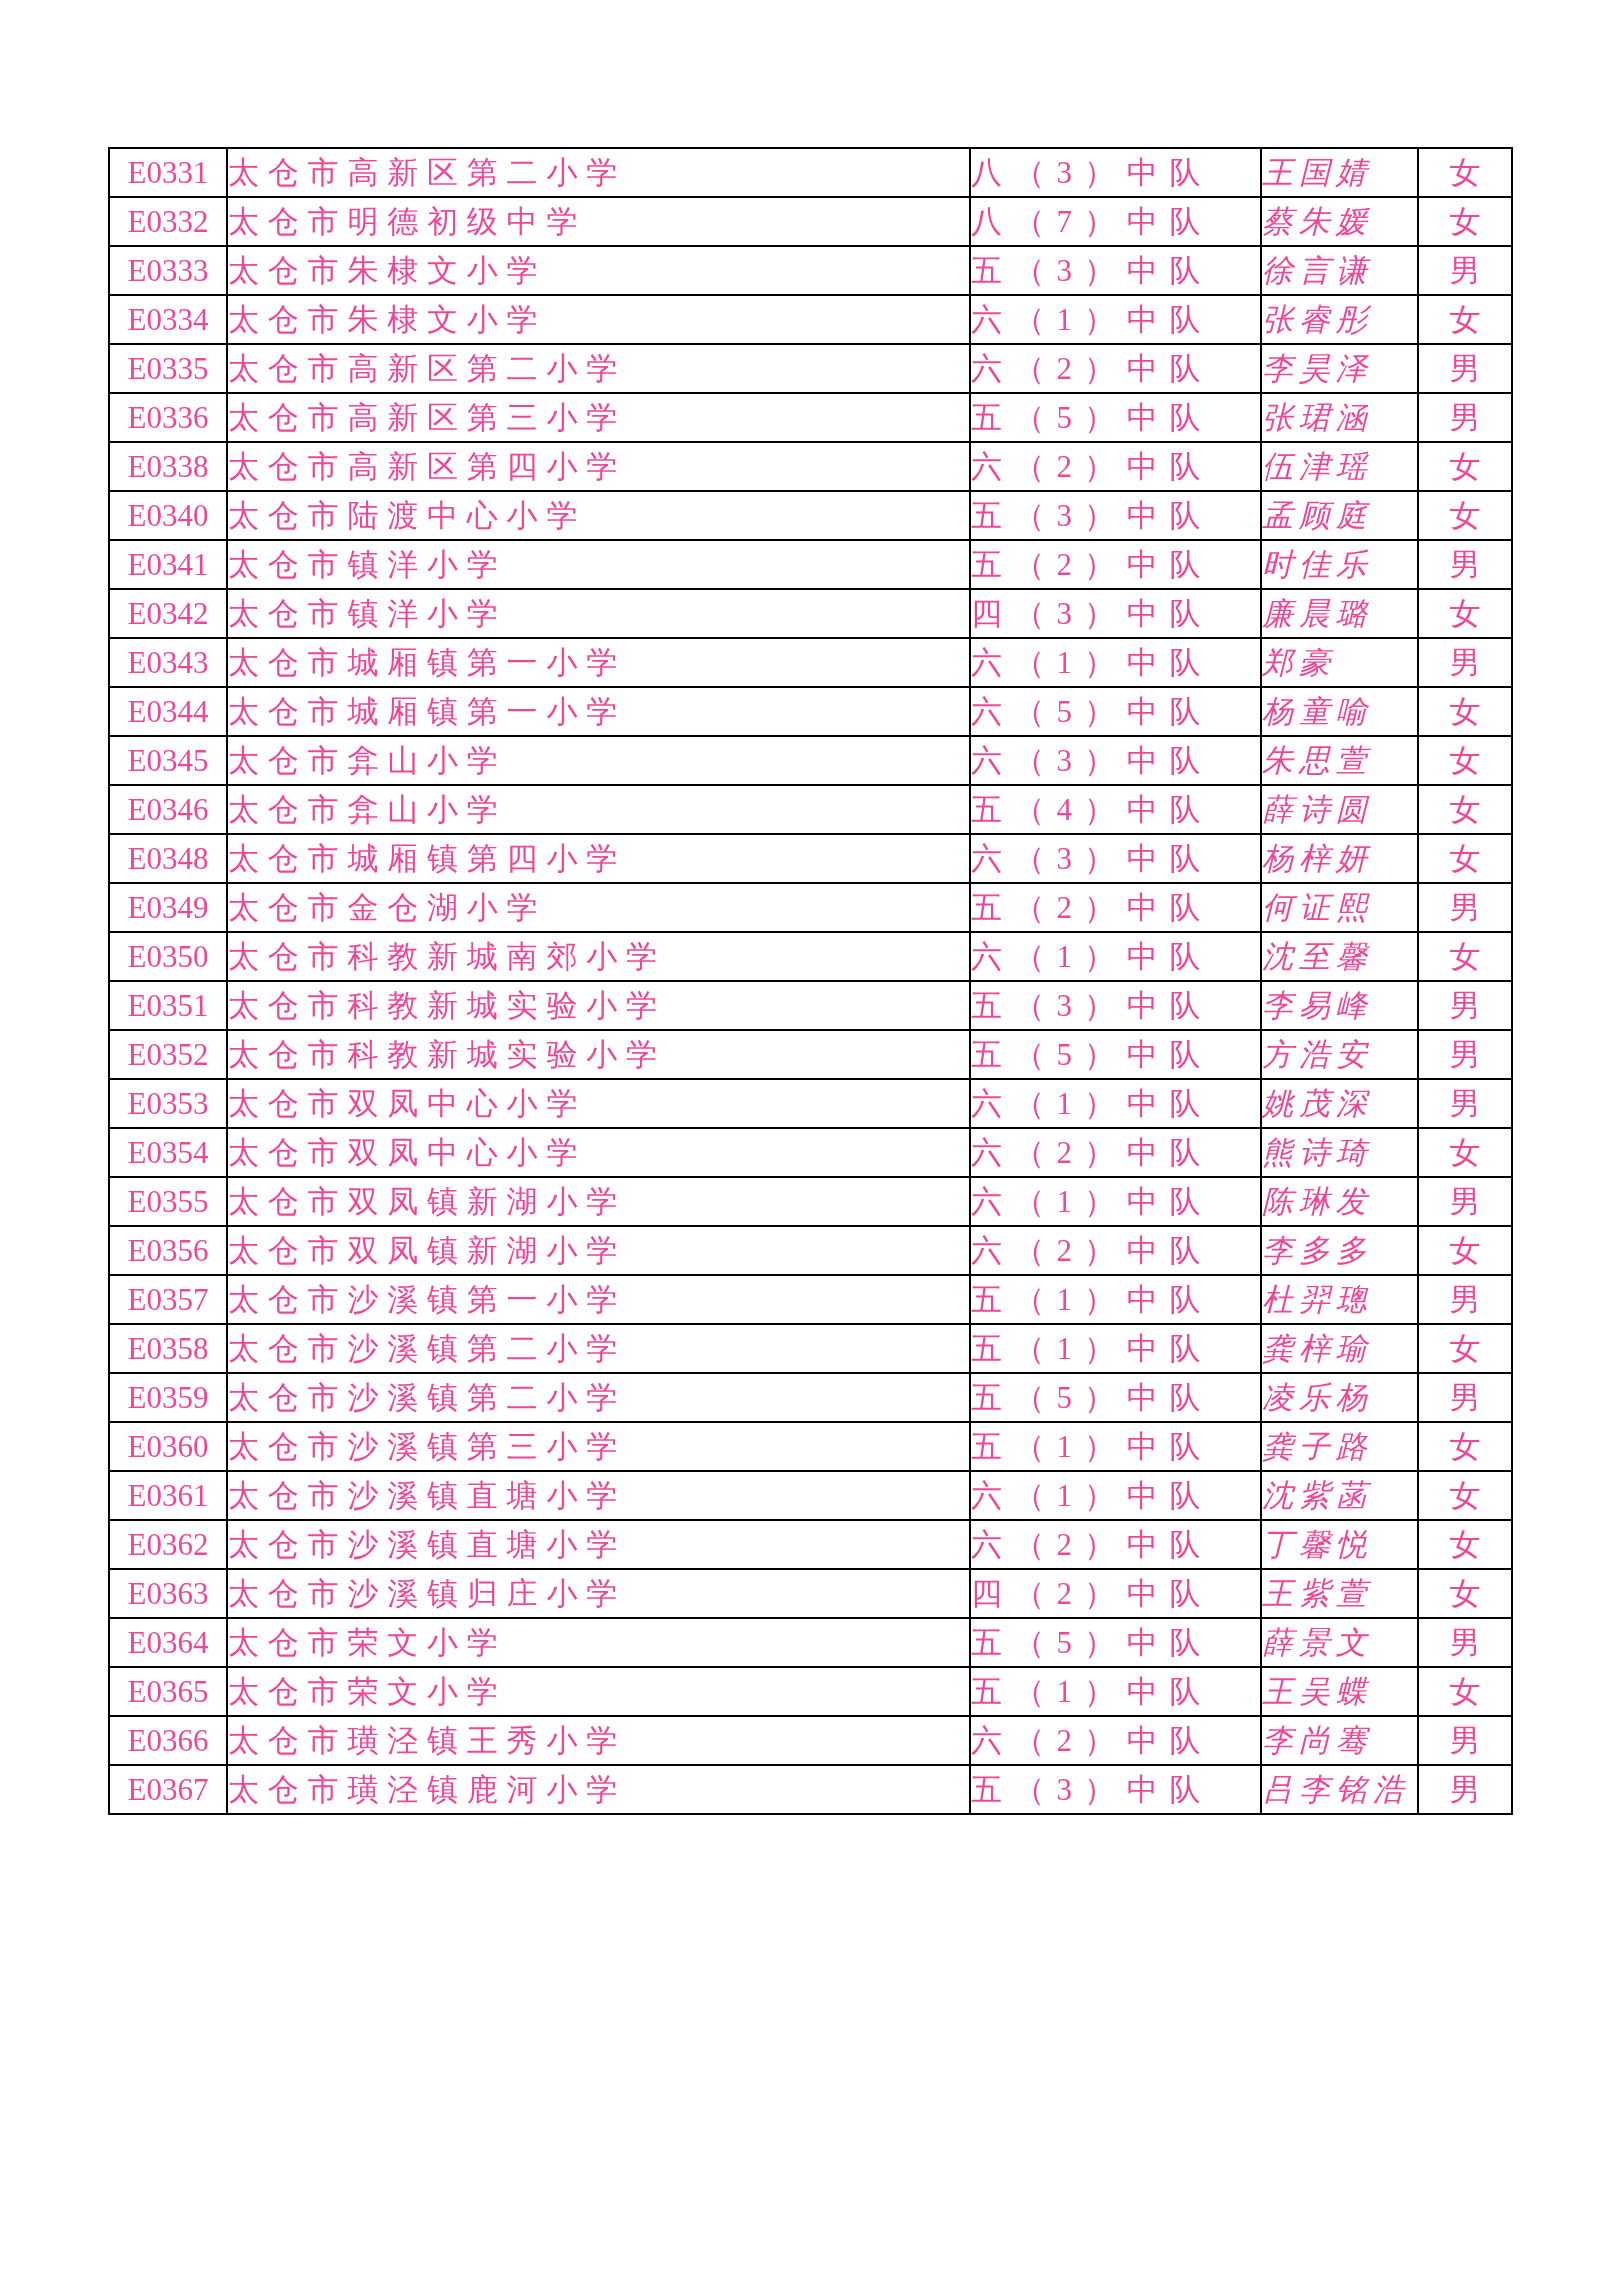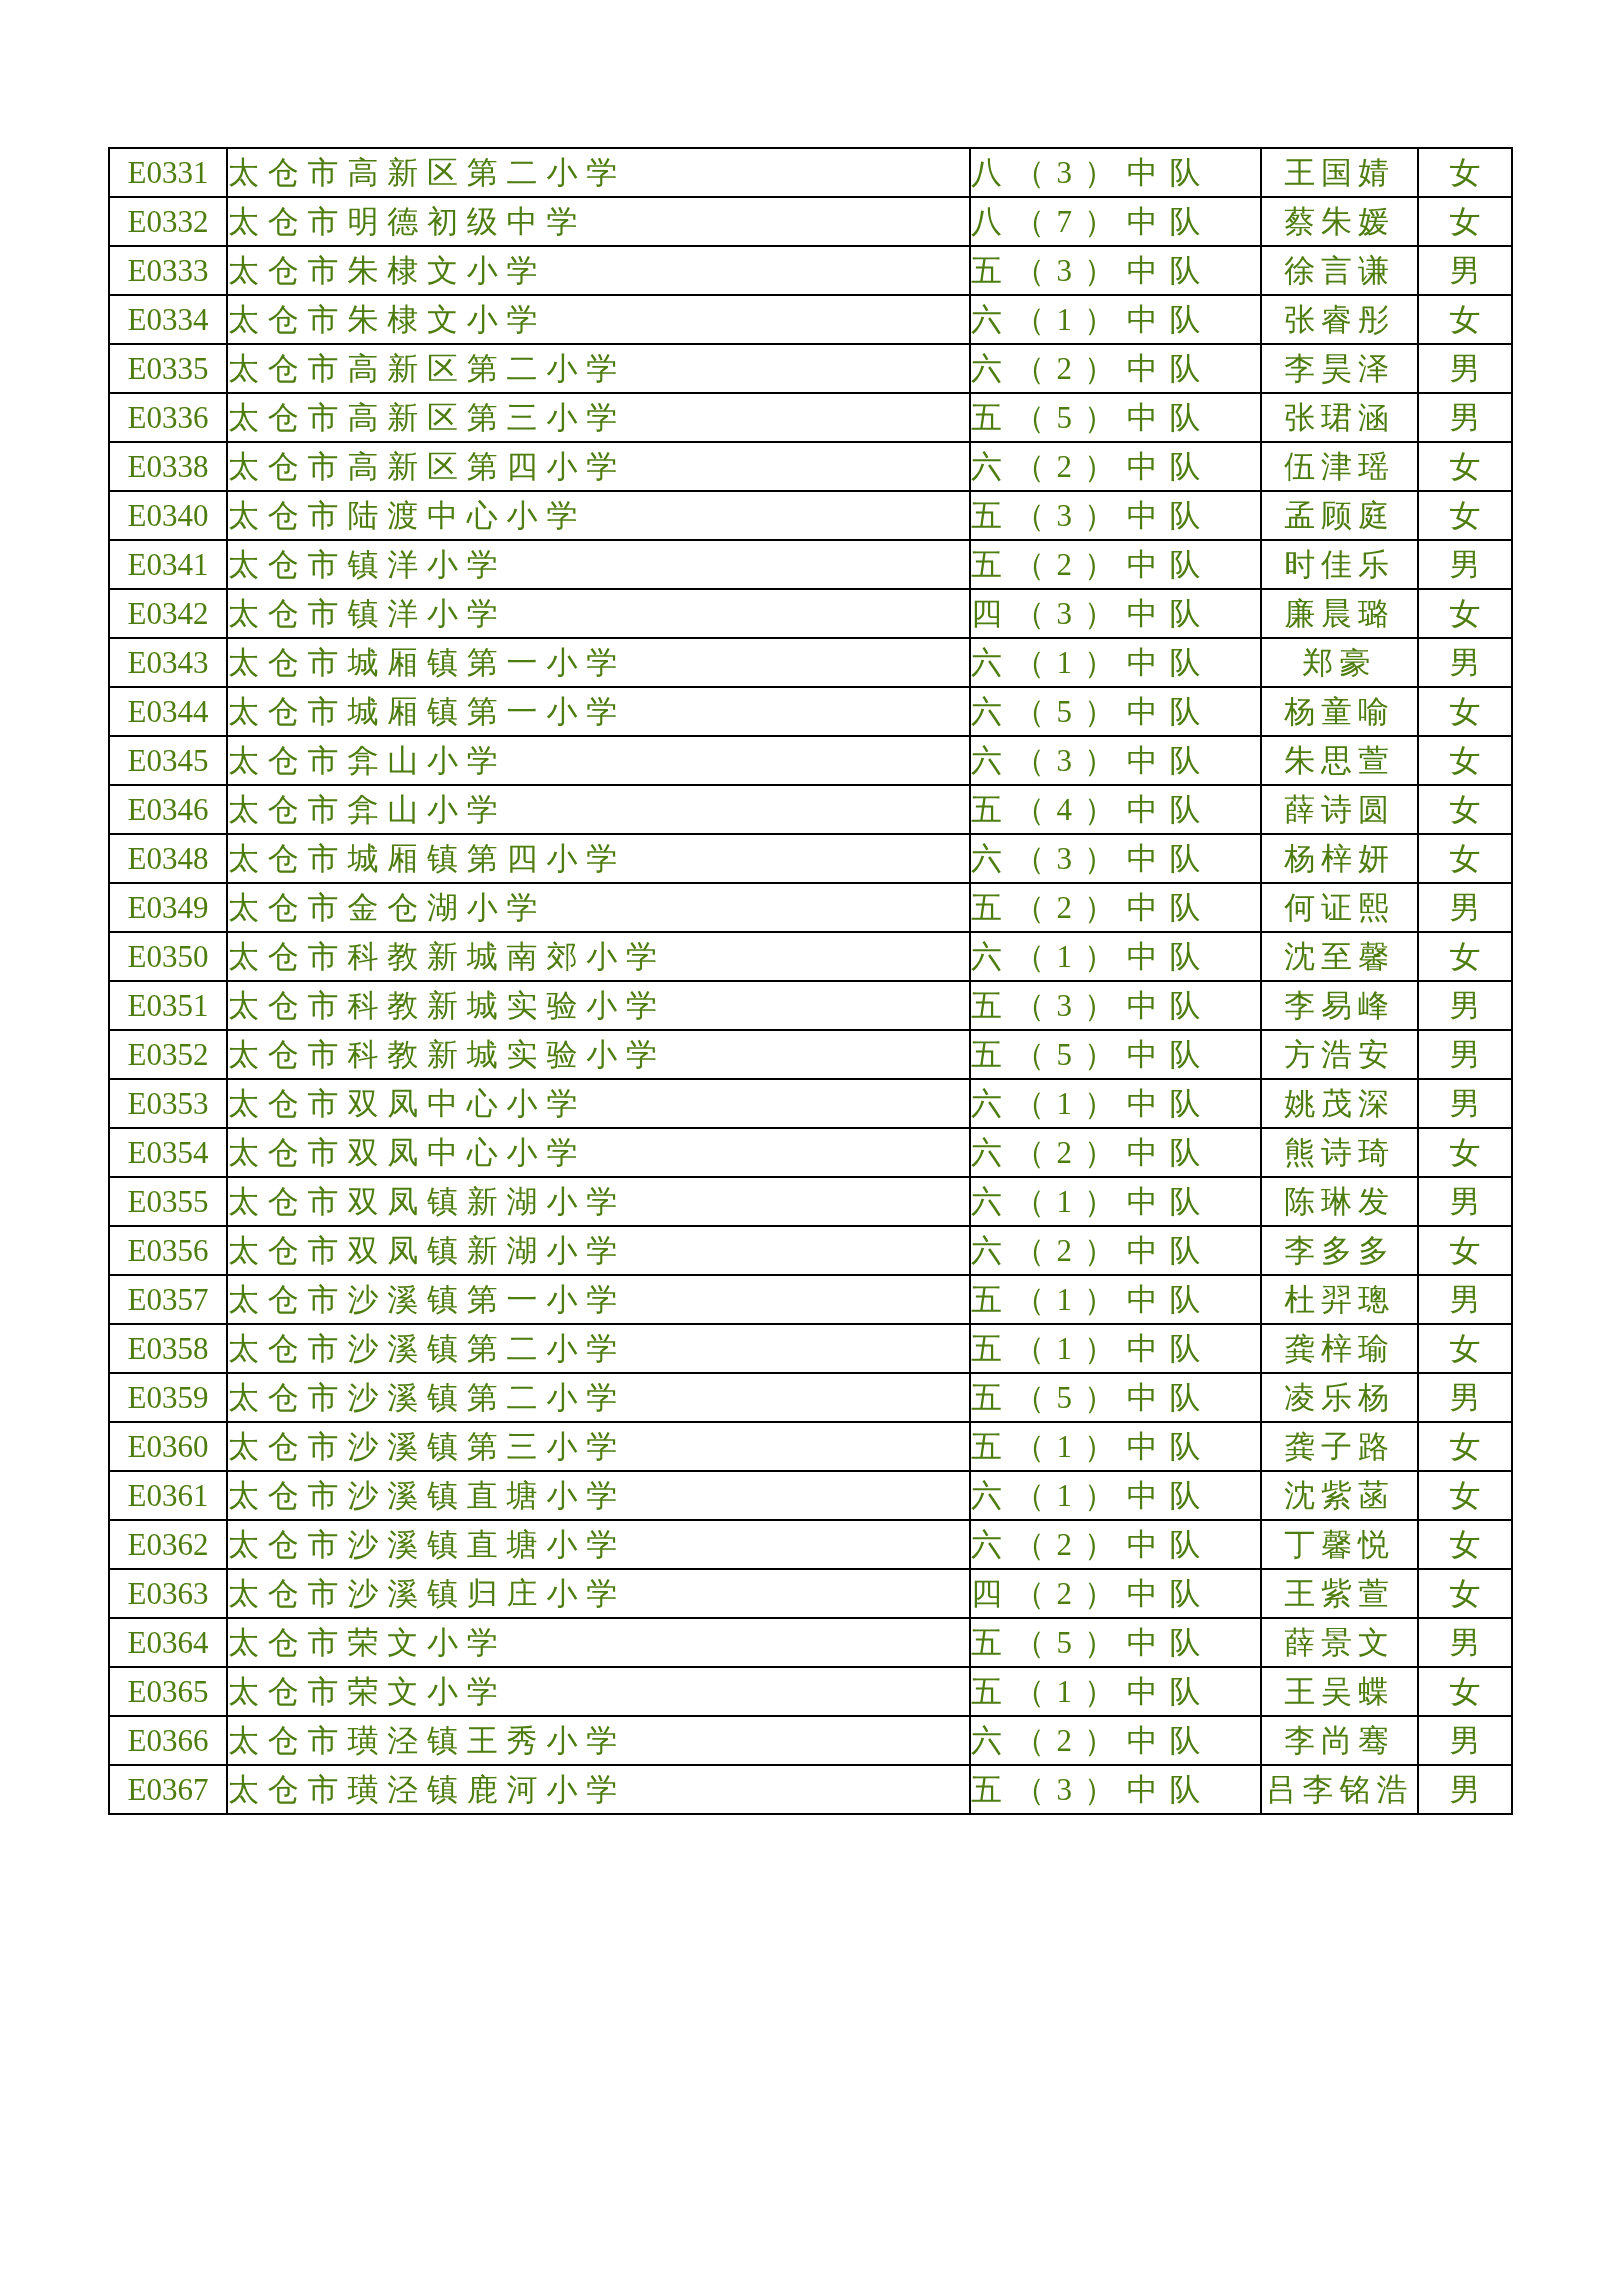--- a/index.html
+++ b/index.html
@@ -4,40 +4,40 @@
   <style>
     html, body { margin: 0; padding: 0; background: #ffffff; }
     body { width: 1621px; height: 2293px; position: relative; overflow: hidden; }
     .page { position: absolute; left: 0; top: 0; width: 1621px; height: 2293px; background: #fff; }
     table.roster {
       position: absolute; left: 108px; top: 147px;
       width: 1403px;
       border-collapse: collapse;
       table-layout: fixed;
       font-family: "Liberation Serif", "DejaVu Serif", serif;
-      color: #4d7c0f;
+      color: #ec4899;
     }
     table.roster td {
       border: 2.9px solid #000;
       height: 47px;
       padding: 0;
       font-size: 31px;
       line-height: 1;
       white-space: nowrap;
       overflow: hidden;
     }
     col.c-id { width: 118px; }
     col.c-school { width: 743px; }
     col.c-squad { width: 291px; }
     col.c-name { width: 157px; }
     col.c-gender { width: 94px; }
     td.id { text-align: center; font-size: 32px; }
     td.school { text-align: left; padding-left: 7.8px; letter-spacing: 8.8px; }
     td.squad { letter-spacing: 11.8px; }
-    td.name { text-align: center; letter-spacing: 5.9px; }
+    td.name { text-align: left; letter-spacing: 5.9px; font-style: italic; }
     td.gender { text-align: center; }
   </style>
 </head>
 <body>
 
 <div class="page">
   <table class="roster">
     <colgroup>
       <col class="c-id">
         <col class="c-school">

